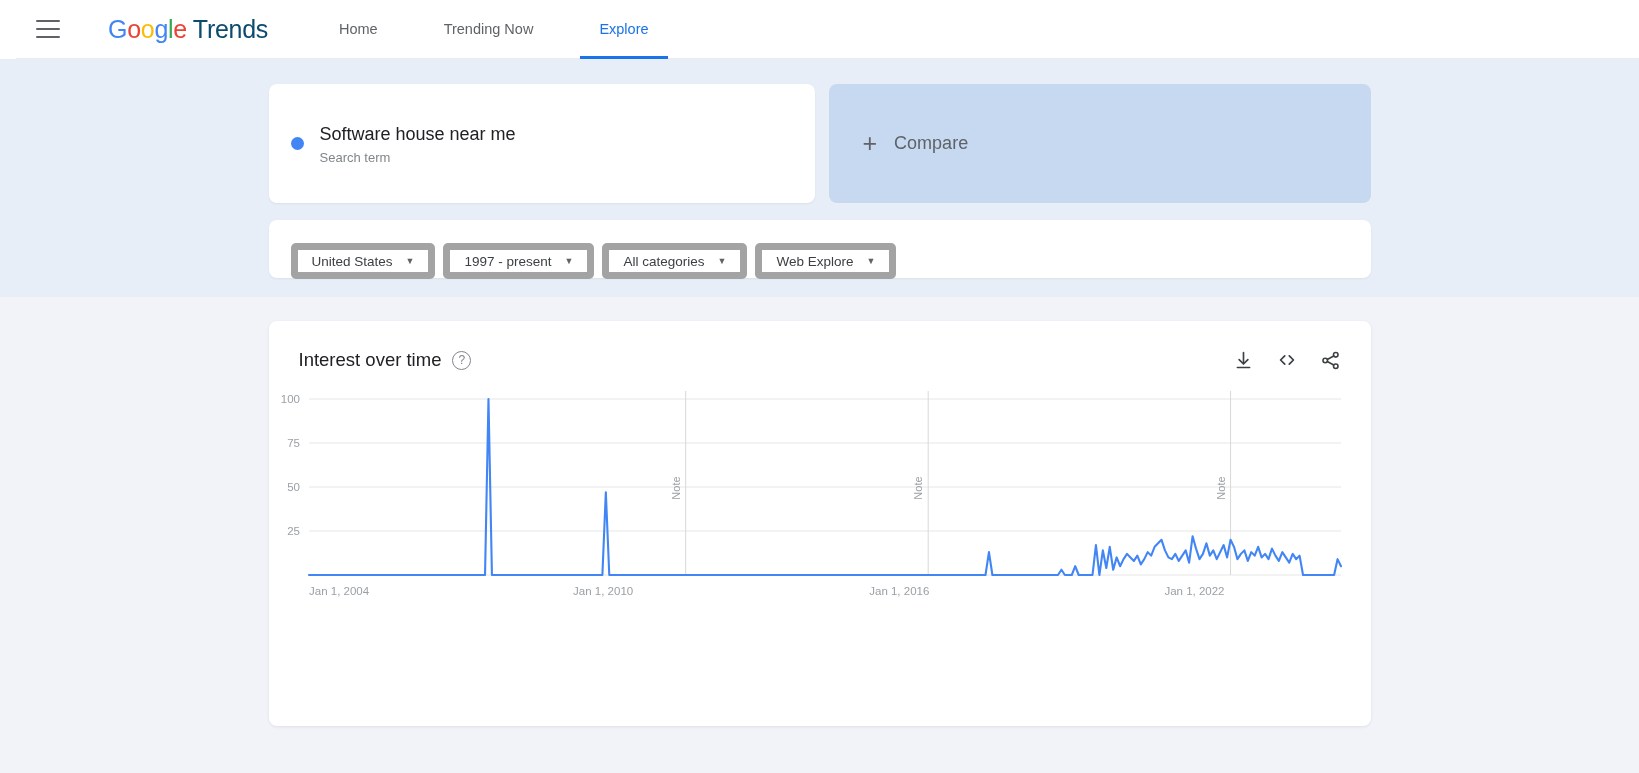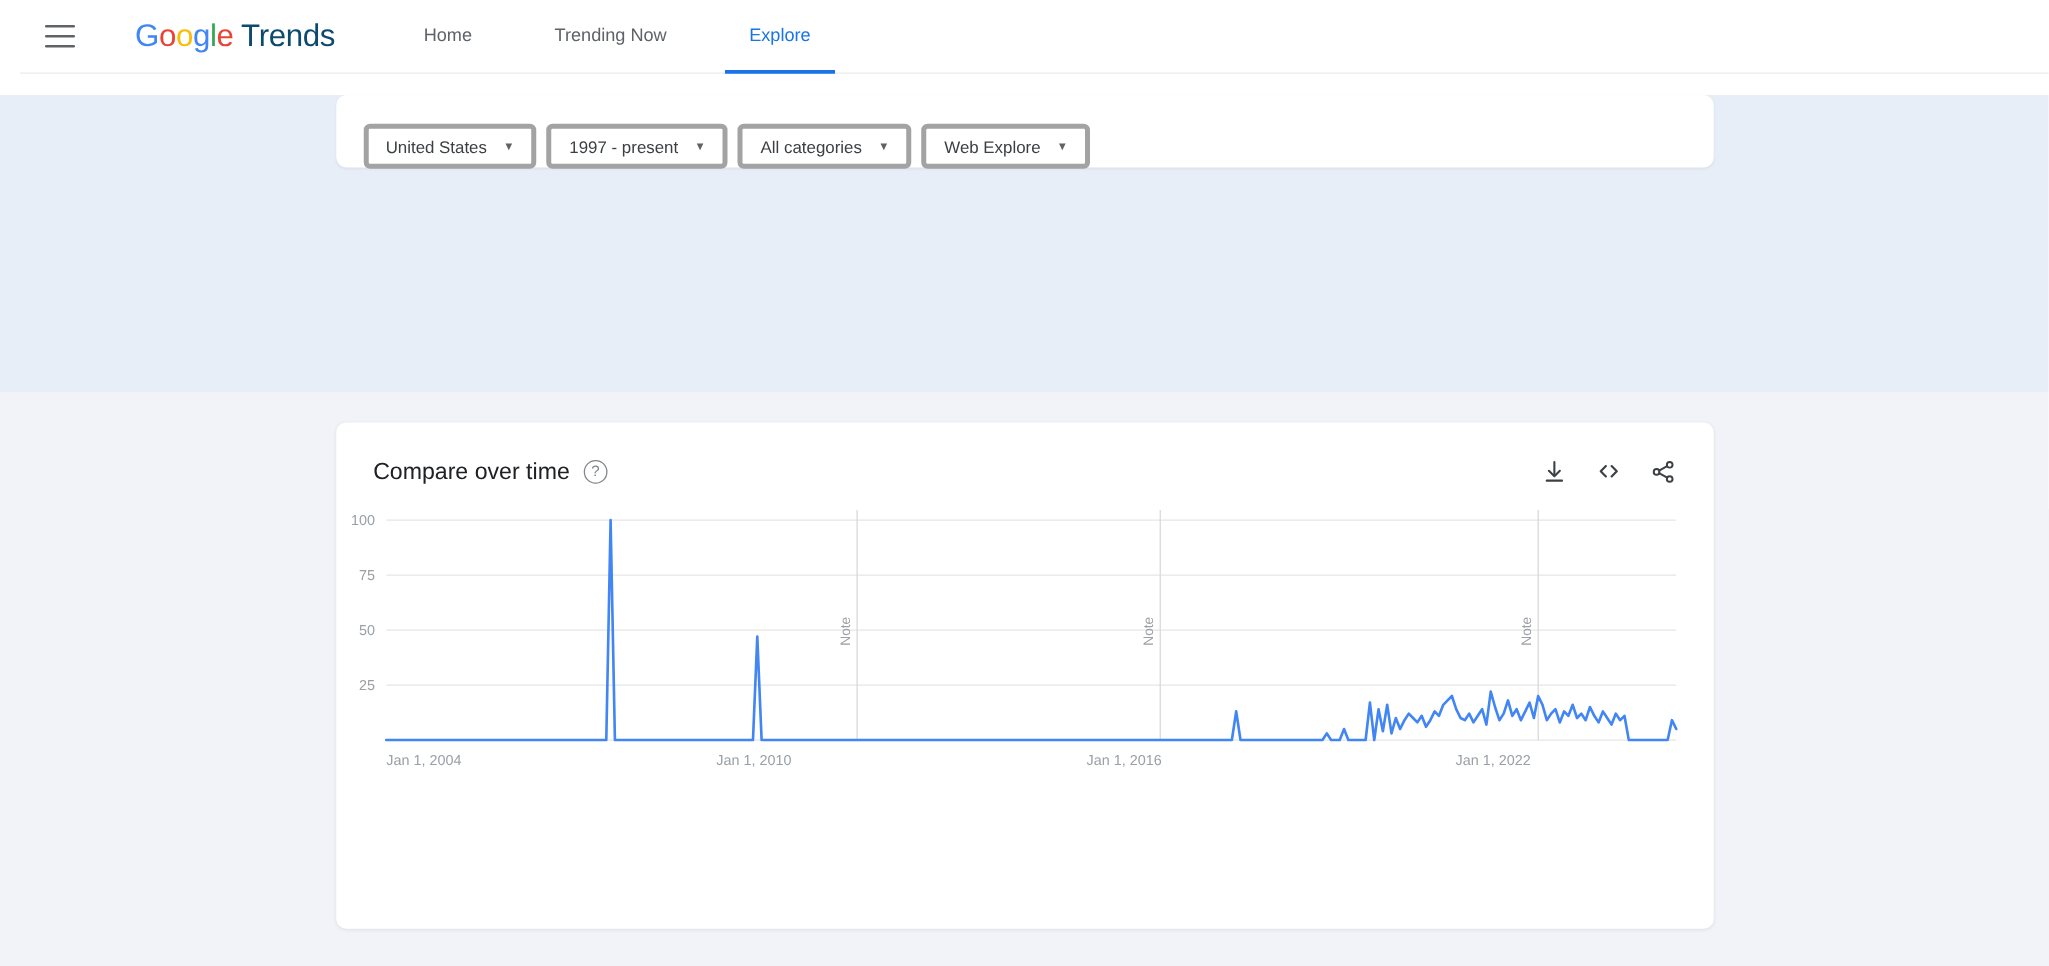--- a/index.html
+++ b/index.html
@@ -110,21 +110,21 @@
     margin: 17px auto 0;
     background: #fff;
     border-radius: 8px;
     height: 58px;
     display: flex; align-items: center;
     padding-left: 22px;
     gap: 8px;
     box-shadow: 0 1px 2px rgba(60,64,67,0.08);
   }
   .filter-chip {
-    border: 4px solid #a3a3a3;
+    border: 7px solid #a3a3a3;
     border-radius: 5px;
     height: 36px;
     display: flex; align-items: center;
     padding: 0 14px;
     font-size: 13.5px;
     color: #3c4043;
     cursor: pointer;
     background: #fff;
     white-space: nowrap;
     margin-top: 24px;
@@ -192,20 +192,34 @@
       <span>Trending Now</span>
     </div>
     <div class="nav-item active">
       <span>Explore</span>
     </div>
   </nav>
 </div>
 
 <div class="filter-band">
 
+  <div class="cards-row">
+    <div class="term-card">
+      <div class="term-dot"></div>
+      <div class="term-text">
+        <div class="term-title">Software house near me</div>
+        <div class="term-sub">Search term</div>
+      </div>
+    </div>
+
+    <div class="compare-card">
+      <div class="plus-icon">+</div>
+      <div class="compare-label">Compare</div>
+    </div>
+  </div>
 
   <div class="filters-bar">
     <div class="filter-chip">
       <span>United States</span>
       <span class="caret">▼</span>
     </div>
     <div class="filter-chip">
       <span>1997 - present</span>
       <span class="caret">▼</span>
     </div>
@@ -218,21 +232,21 @@
       <span class="caret">▼</span>
     </div>
   </div>
 </div>
 
 <div class="chart-wrap">
   <div class="chart-card">
 
     <div class="chart-head">
       <div class="chart-title-row">
-        <div class="chart-title">Compare over time</div>
+        <div class="chart-title">Interest over time</div>
         <div class="help-icon">?</div>
       </div>
       <div class="chart-tools">
         <div class="tool-icon">
           <svg width="21" height="21" viewBox="0 0 24 24" fill="none" stroke="#3c4043" stroke-width="1.9" stroke-linecap="round" stroke-linejoin="round">
             <path d="M12 3v12"></path>
               <path d="M7 11l5 5 5-5"></path>
               <path d="M5 20h14"></path>
           </svg>
         </div>

